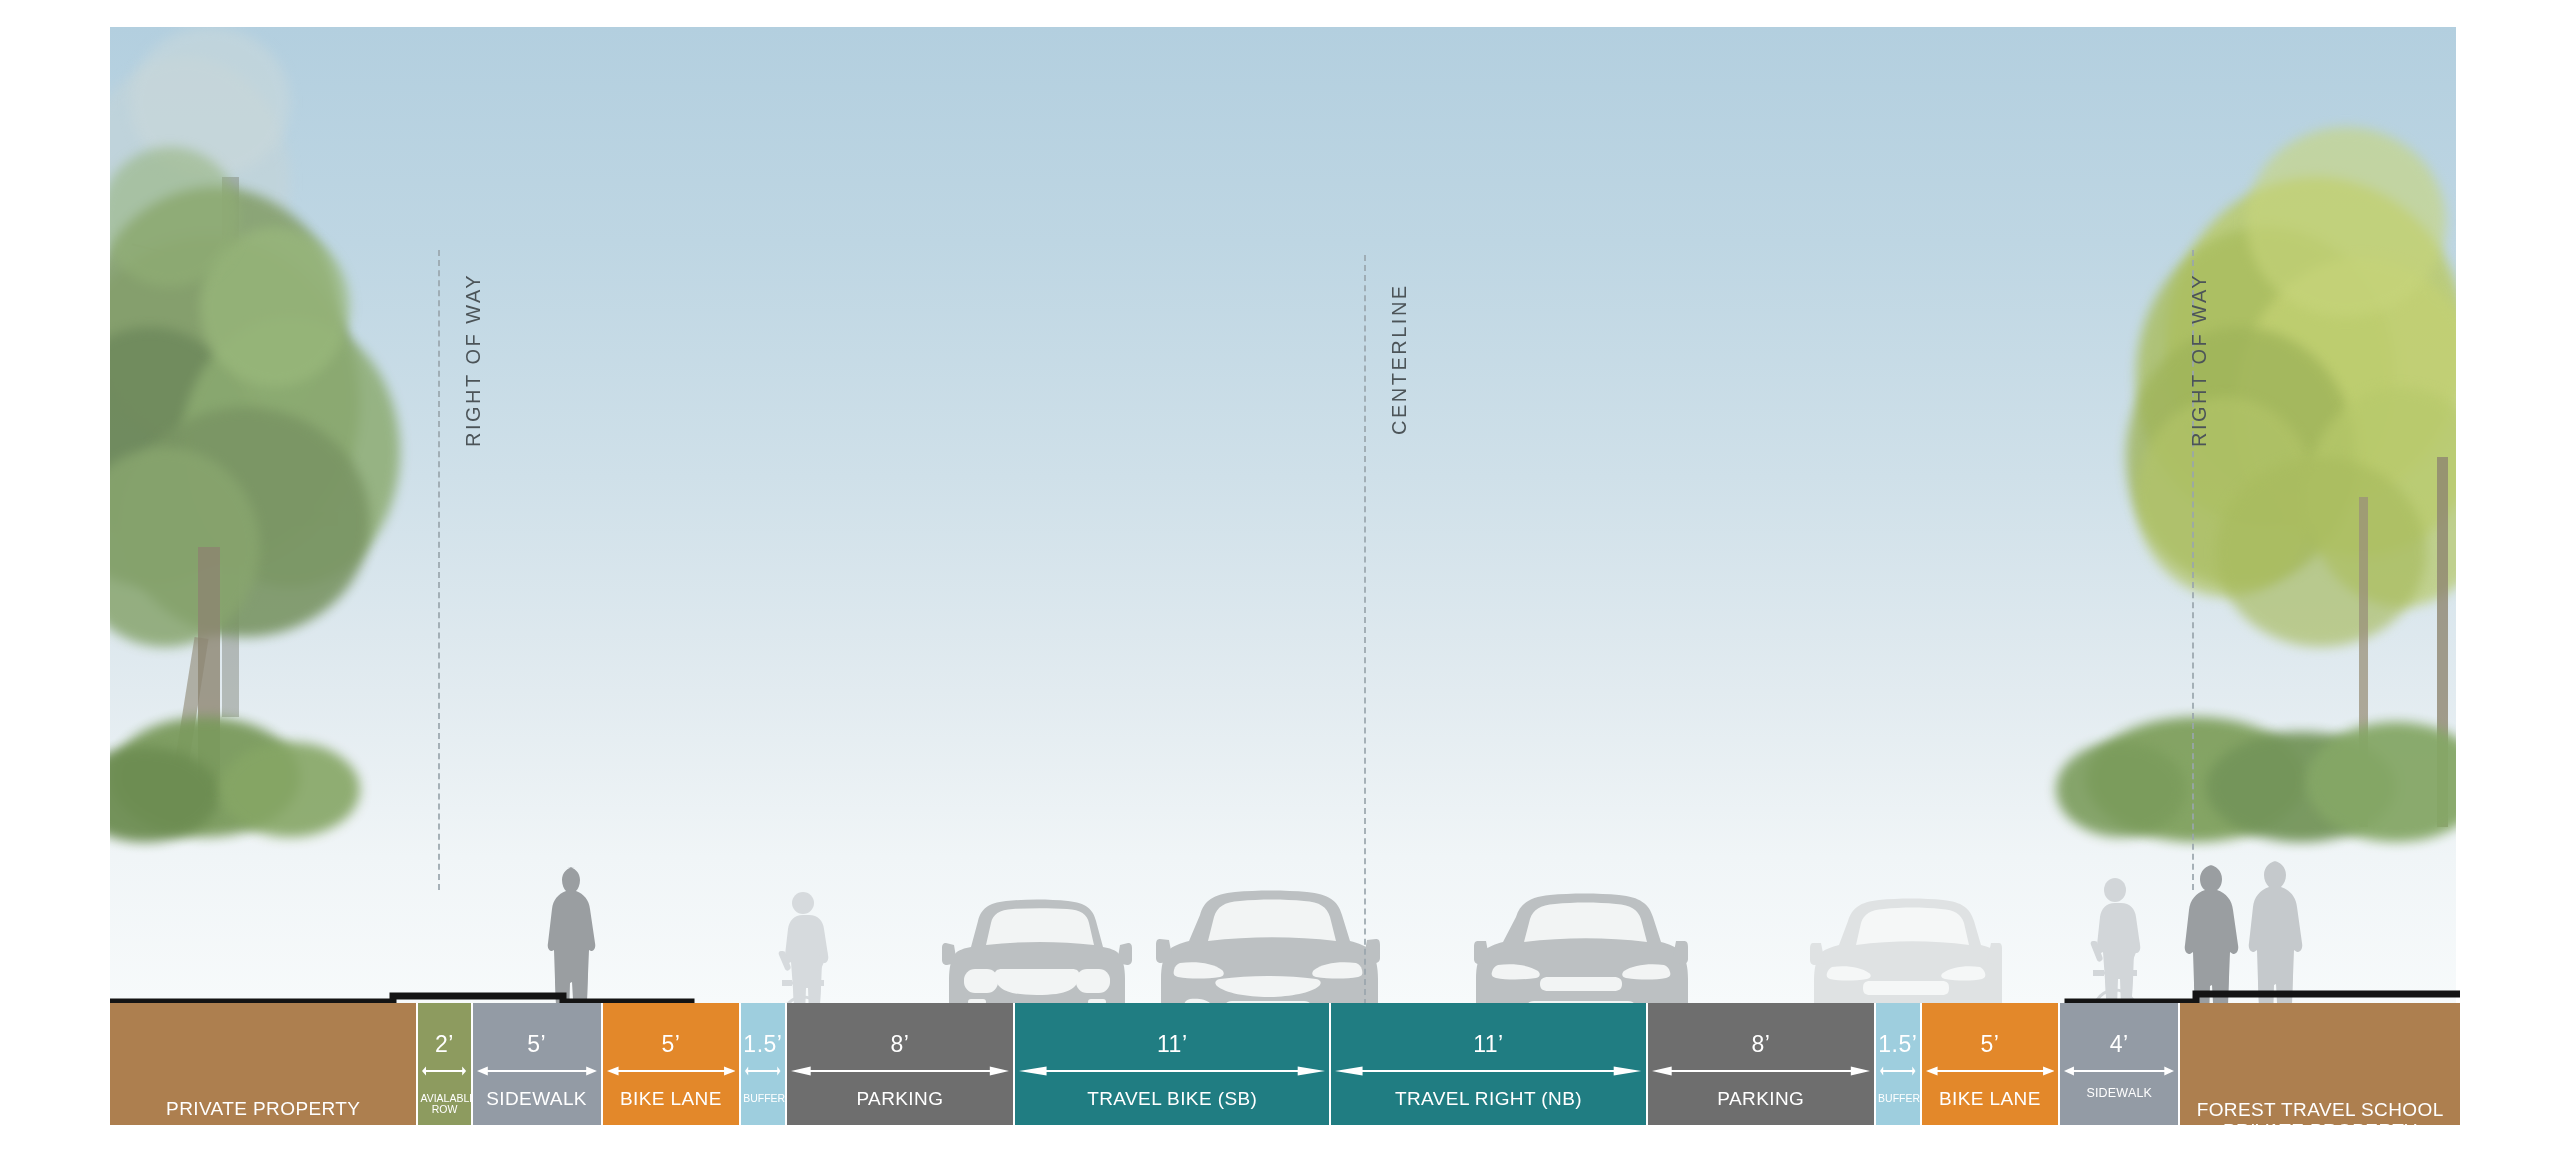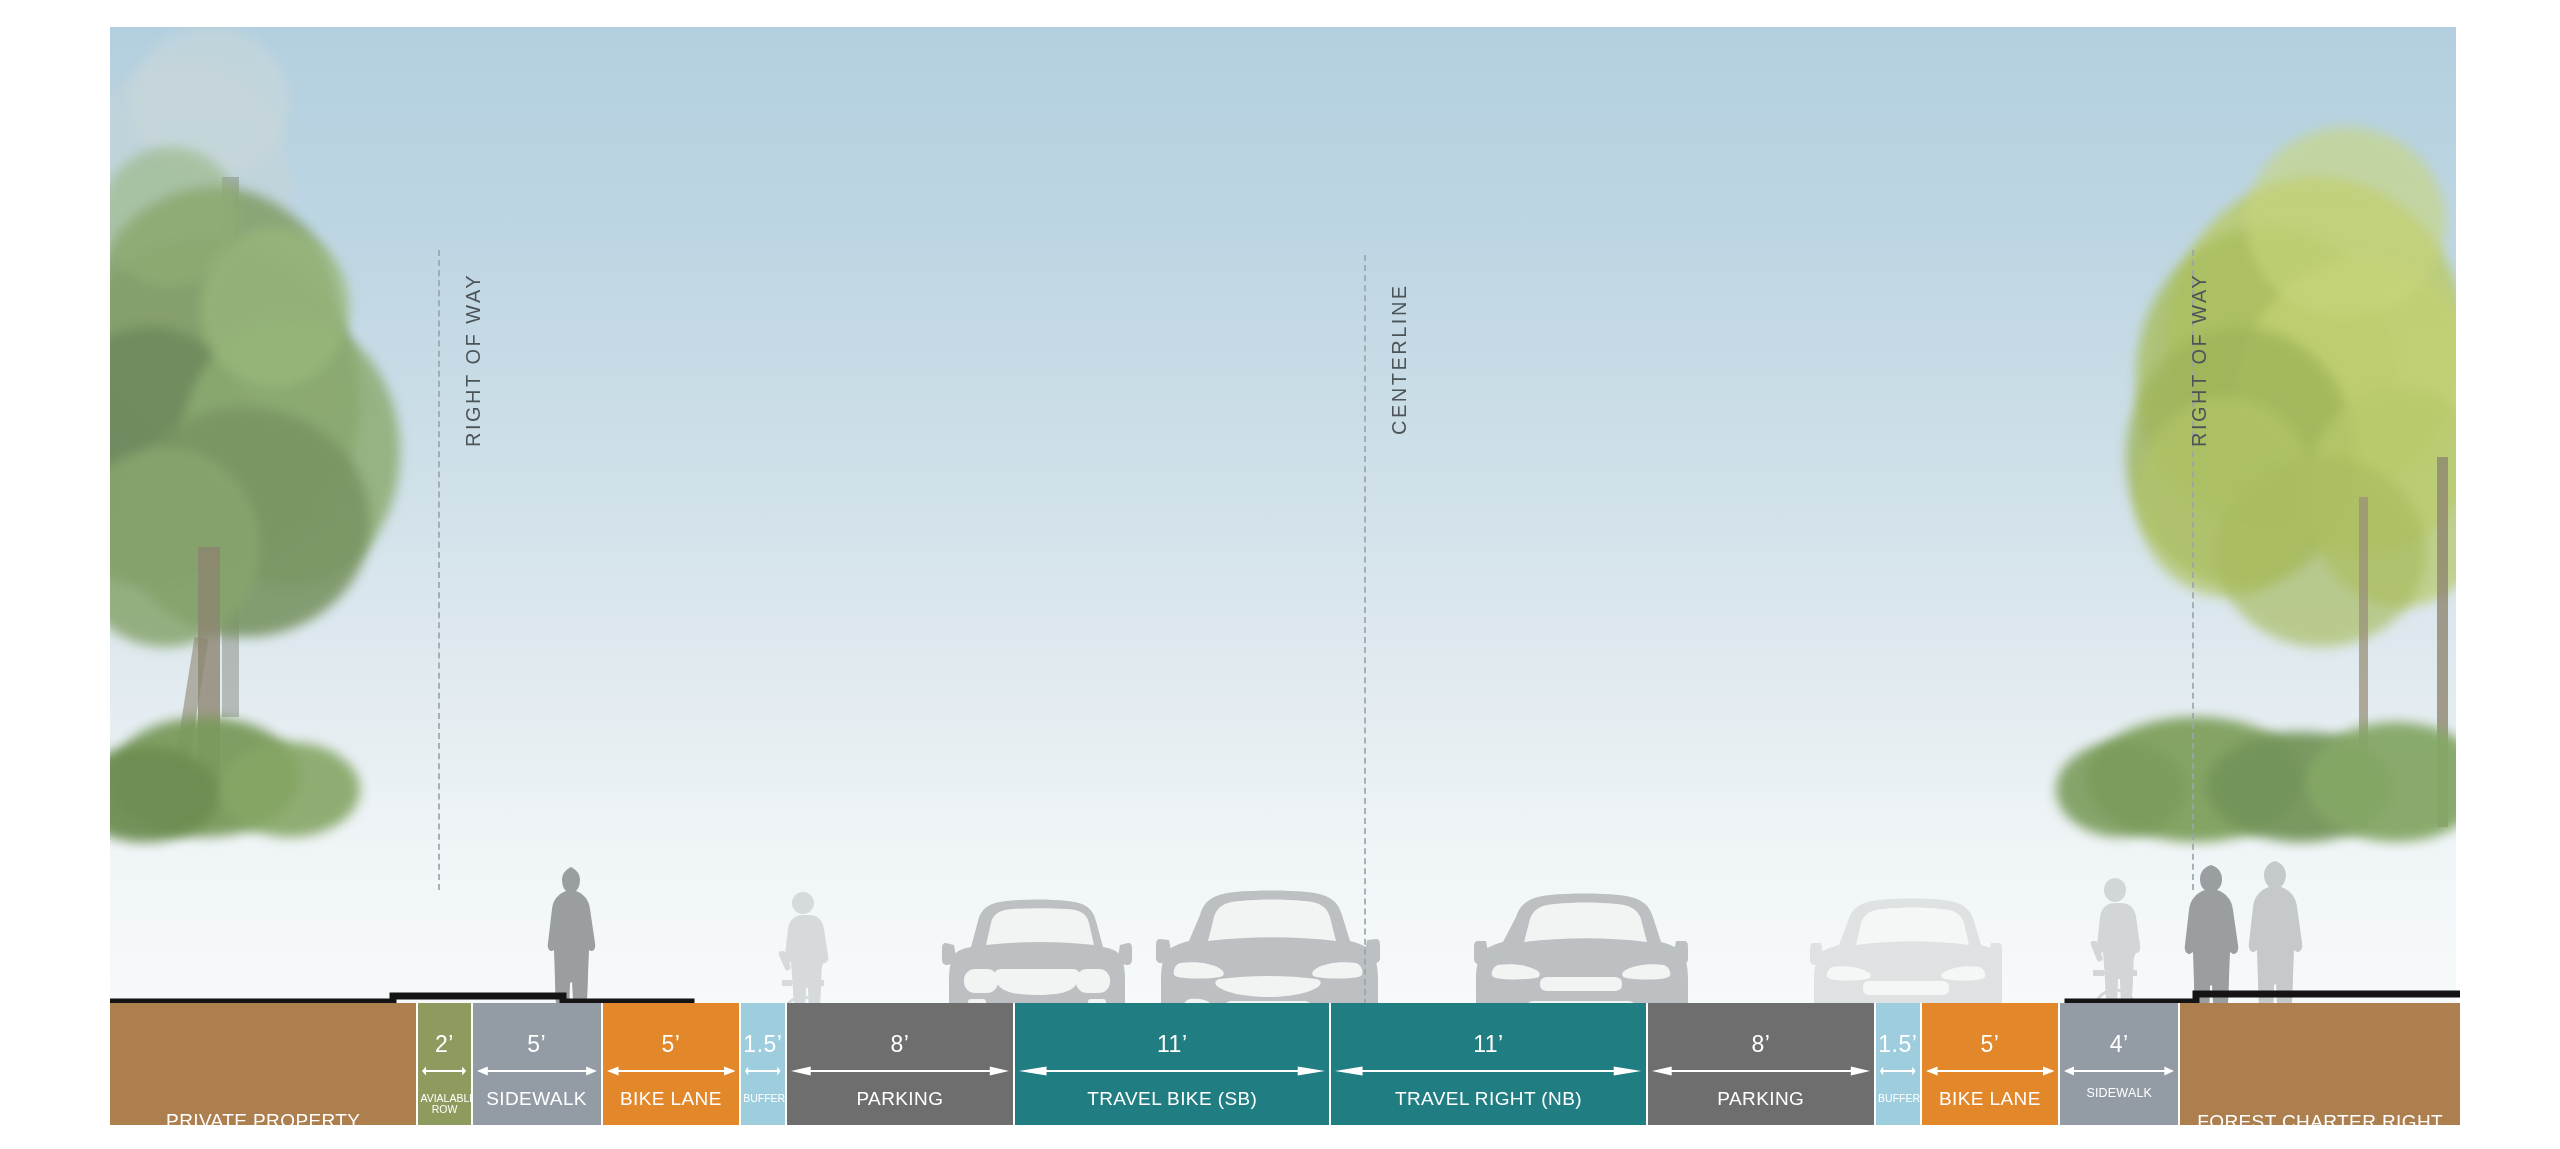--- a/index.html
+++ b/index.html
@@ -48,21 +48,21 @@
     position:absolute;left:4px;right:4px;top:62px;height:12px;
   }
   .seg .arrowrow svg{width:100%;height:12px;display:block;}
   .seg .nm{
     position:absolute;left:2px;right:2px;top:86px;text-align:center;
     color:#ffffff;font-size:19px;letter-spacing:.4px;line-height:1.02;
   }
   .seg .nm.small{font-size:12.5px;letter-spacing:.2px;line-height:1.08;top:84px;}
   .seg .nm.tiny{font-size:10.5px;letter-spacing:0;line-height:1.05;top:90px;}
   .seg .nm.prop{font-size:19px;top:78px;line-height:1.12;}
-  .seg .nm.center{top:108px;}
+  .seg .nm.center{top:96px;}
 </style>
 </head>
 <body>
 
 <div id="stage">
 
   <div id="scene">
 
     <div style="position:absolute;left:-40px;top:0;width:340px;height:977px;">
 
@@ -368,17 +368,17 @@
         <div class="arrowrow">
           <svg viewBox="0 0 100 12" preserveAspectRatio="none">
             <line x1="4" y1="6" x2="96" y2="6" stroke="#ffffff" stroke-width="2" vector-effect="non-scaling-stroke"></line>
             <polygon points="0,6 9,1.5 9,10.5" fill="#ffffff"></polygon>
             <polygon points="100,6 91,1.5 91,10.5" fill="#ffffff"></polygon>
           </svg>
         </div>
         <div class="nm small">SIDEWALK</div>
       </div>
       <div class="seg" style="background: rgb(173, 127, 79); flex: 0 0 11.9816%;">
-        <div class="nm prop center"><span>FOREST CHARTER RIGHT</span><br><span>PRIVATE PROPERTY</span></div>
+        <div class="nm prop center"><span>FOREST TRAVEL SCHOOL</span><br><span>PRIVATE PROPERTY</span></div>
       </div>
     </div>
 
 </div>
 
 </body></html>

